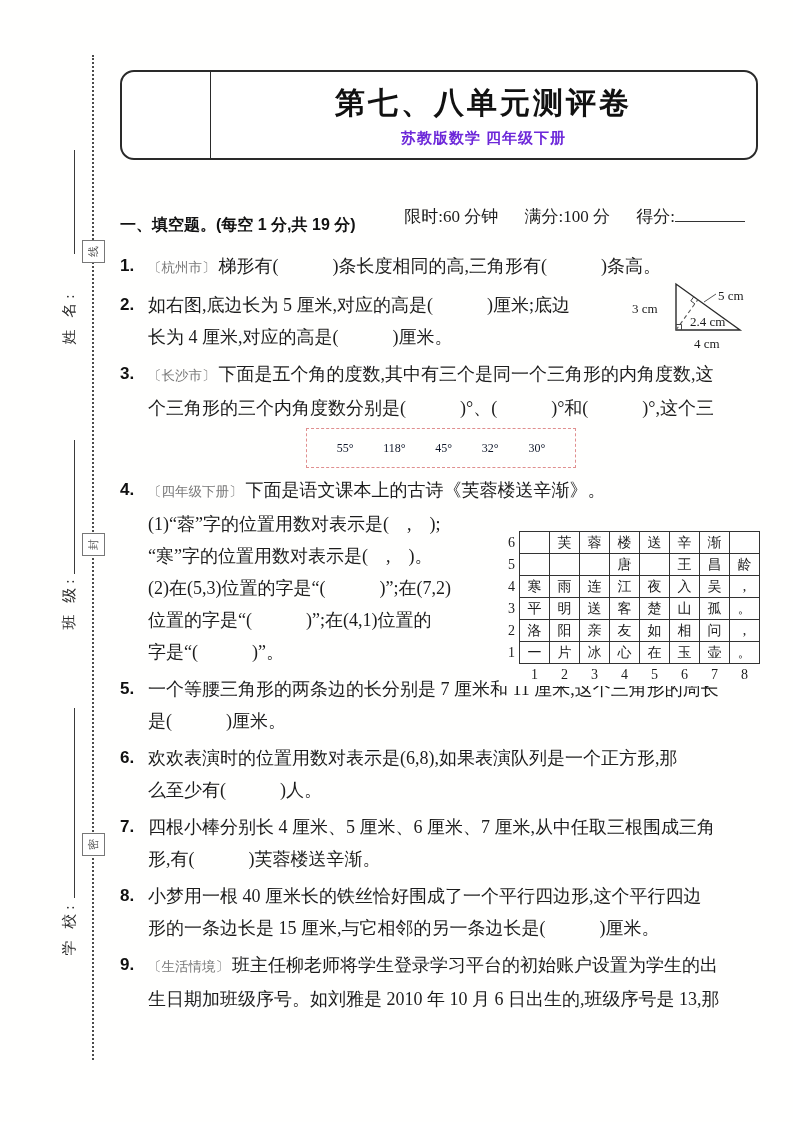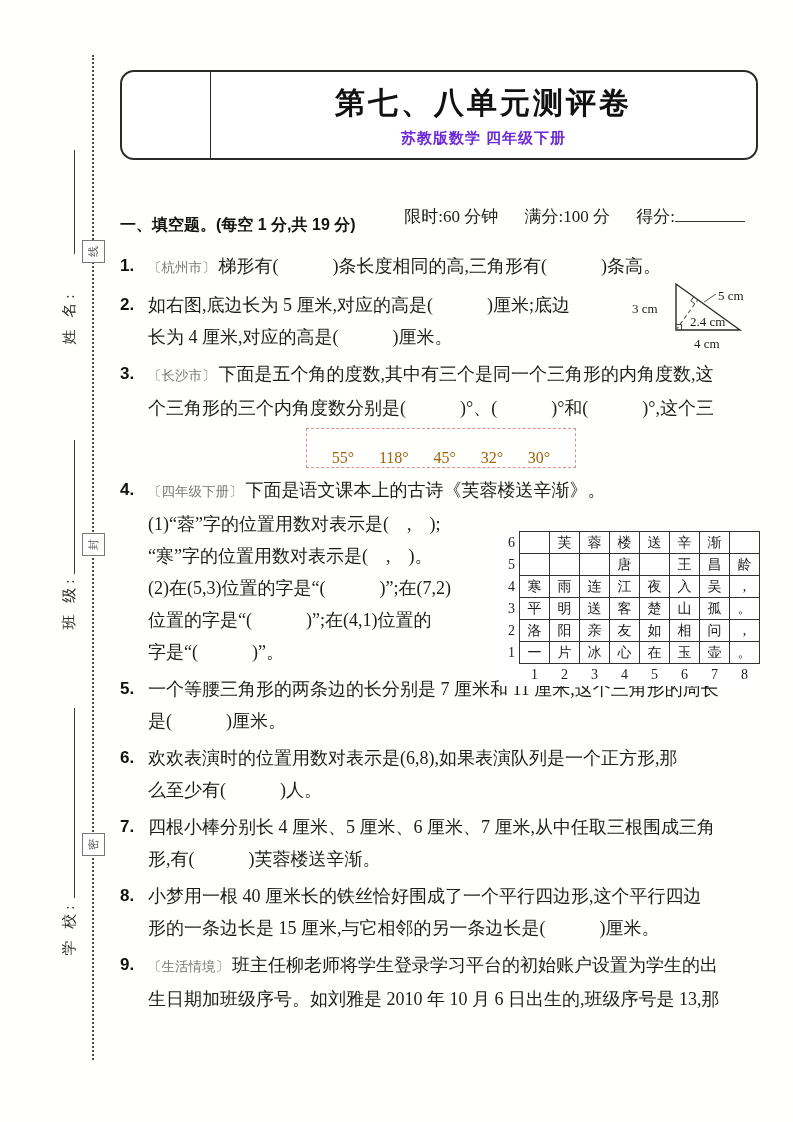--- a/index.html
+++ b/index.html
@@ -31,21 +31,21 @@
   .sec-heading{font-family:"Liberation Sans","DejaVu Sans",sans-serif;font-weight:bold;font-size:16px;
                color:#111;margin-bottom:12px;line-height:26px;}
   .question{position:relative;padding-left:28px;margin-bottom:5px;}
   .qnum{position:absolute;left:0;top:0;font-family:"Liberation Sans","DejaVu Sans",sans-serif;
         font-weight:bold;font-size:17px;line-height:32px;color:#111;}
   .qline{font-size:18px;line-height:32px;white-space:nowrap;}
   .tag{font-size:13.5px;color:#777;margin-right:3px;}
 
   
   .angle-box{margin:4px 0 6px 158px;width:268px;height:38px;border:1.5px dashed #e08f8f;
-             display:flex;align-items:flex-end;justify-content:space-evenly;font-size:16px;color:#a16207;}
+             display:flex;align-items:center;justify-content:space-evenly;font-size:12px;color:#0f172a;}
 
   
   .tri-figure{position:absolute;left:628px;top:278px;z-index:2;}
   .tri-figure text{font-size:13px;font-family:"Liberation Serif","DejaVu Serif",serif;fill:#1c1c1c;}
 
   
   .poem{position:absolute;left:500px;top:531px;background:#fff;z-index:2;}
   .poem table{border-collapse:collapse;}
   .poem td.cell{width:29px;height:21px;border:1px solid #333;text-align:center;
                 font-size:14px;padding:0;line-height:21px;}

